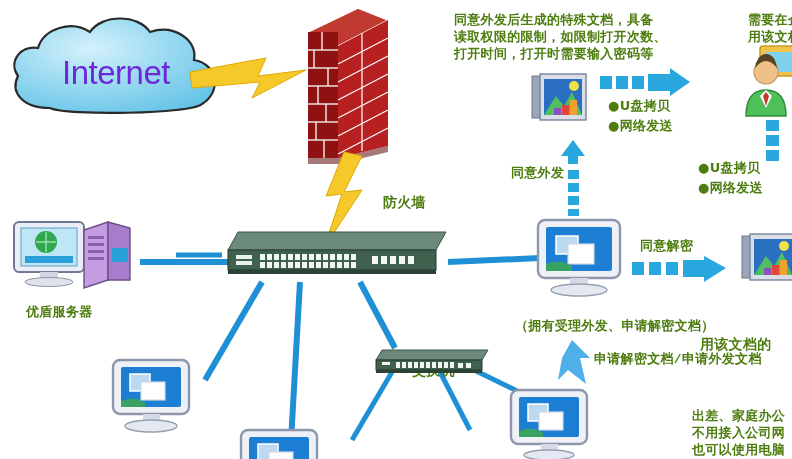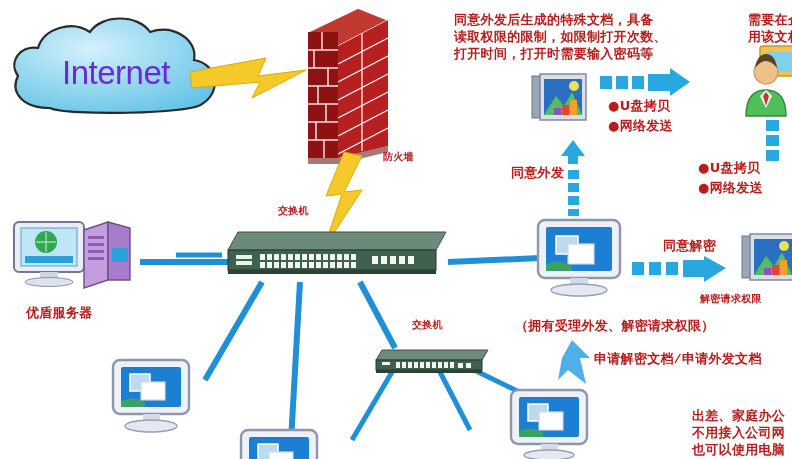--- a/index.html
+++ b/index.html
@@ -7,29 +7,29 @@
     width:792px;height:459px;
     background:#ffffff;
     font-family:"DejaVu Sans","Liberation Sans",sans-serif;
     overflow:hidden;
     position:relative;
   }
   #stage{position:absolute;left:0;top:0;width:792px;height:459px;overflow:hidden;}
   .node{position:absolute;}
   .lbl{
     position:absolute;
-    color:#b91c1c;
+    color:#4d7c0f;
     font-weight:bold;
     line-height:1.30;
     white-space:pre;
     letter-spacing:0.3px;
     -webkit-font-smoothing:none;
   }
   .lbl.cn13{font-size:13px;}
-  .lbl.cn14{font-size:10px;}
+  .lbl.cn14{font-size:14px;margin-top:43px;}
 
   
   #cloud{left:6px;top:12px;width:220px;height:120px;}
   #cloud .cloudtxt{
     position:absolute;left:0;top:42px;width:220px;text-align:center;
     font-size:33px;color:#6d28d9;font-family:"Liberation Sans",sans-serif;
     letter-spacing:-0.5px;
   }
 
   
@@ -147,21 +147,21 @@
       <polygon points="96,4 118,10 118,62 96,62" fill="#a87ccd" stroke="#6d4f86" stroke-width="1.4"></polygon>
       <g fill="#8a5eb0">
         <rect x="76" y="18" width="16" height="3"></rect>
           <rect x="76" y="25" width="16" height="3"></rect>
         <rect x="76" y="32" width="16" height="3"></rect>
           <rect x="76" y="39" width="16" height="3"></rect>
       </g>
       <rect x="100" y="30" width="16" height="14" fill="#2aa0d8"></rect>
     </svg>
   </div>
-  <div class="lbl cn13" style="left:26px;top:305px;">优盾服务器</div>
+  <div class="lbl cn13" style="left:26px;top:305px;font-family:Liberation Mono, monospace;">优盾服务器</div>
 
   <div class="lbl cn14" style="left:278px;top:204px;">交换机</div>
   <div class="node" id="switch1">
     <svg width="230" height="52" viewBox="0 0 230 52">
       <polygon points="16,4 224,4 214,22 6,22" fill="#6c8a79" stroke="#3c5548" stroke-width="1"></polygon>
       <rect x="6" y="22" width="208" height="20" fill="#41614f" stroke="#24362c" stroke-width="1"></rect>
       <polygon points="6,42 214,42 214,46 6,46" fill="#2b4335"></polygon>
       <g fill="#e8f1ec">
         <rect x="14" y="27" width="16" height="4"></rect>
         <rect x="14" y="33" width="16" height="4"></rect>
@@ -232,21 +232,21 @@
     <svg width="90" height="82" viewBox="0 0 90 82">
       <rect x="4" y="2" width="82" height="58" rx="7" fill="#eef2f8" stroke="#8d96ab" stroke-width="2.4"></rect>
       <rect x="12" y="9" width="66" height="44" rx="2" fill="#1d7fd4"></rect>
       <rect x="22" y="18" width="22" height="18" fill="#bcd9f2" stroke="#ffffff" stroke-width="1.5"></rect>
       <rect x="34" y="26" width="26" height="20" fill="#ffffff" stroke="#cfd8e6" stroke-width="1.2"></rect>
       <path d="M12 46 q14 -6 26 2 l0 5 l-26 0 z" fill="#3ea84f" opacity="0.85"></path>
       <rect x="36" y="60" width="18" height="8" fill="#d4dae6"></rect>
       <ellipse cx="45" cy="72" rx="28" ry="6" fill="#e4e9f1" stroke="#97a0b3" stroke-width="1.4"></ellipse>
     </svg>
   </div>
-  <div class="lbl cn13" style="left:515px;top:318px;">（拥有受理外发、解密请求权限）</div>
+  <div class="lbl cn13" style="left:515px;top:318px;">（拥有受理外发、申请解密文档）</div>
 
   <div class="node" style="left:530px;top:72px;">
     <svg width="58" height="52" viewBox="0 0 58 52">
       <rect x="2" y="4" width="10" height="42" fill="#9aa6b8" stroke="#6d7787" stroke-width="1"></rect>
       <rect x="10" y="2" width="46" height="46" fill="#d9dee7" stroke="#78849a" stroke-width="1.4"></rect>
       <rect x="14" y="7" width="38" height="36" fill="#2a6fc0"></rect>
       <polygon points="14,43 26,24 34,34 42,20 52,43" fill="#4fbf62"></polygon>
       <circle cx="44" cy="14" r="5" fill="#f3e14a"></circle>
       <rect x="32" y="33" width="7" height="10" fill="#e0453c"></rect>
       <rect x="40" y="28" width="7" height="15" fill="#f0a32c"></rect>
@@ -273,41 +273,41 @@
   <div class="lbl cn13" style="left:608px;top:118px;">●网络发送</div>
 
   <div class="lbl cn13" style="left:698px;top:160px;">●U盘拷贝</div>
   <div class="lbl cn13" style="left:698px;top:180px;">●网络发送</div>
   <svg class="node" style="left:760px;top:120px;" width="32" height="46">
     <rect x="6" y="0" width="13" height="11" fill="#29a8e0"></rect>
     <rect x="6" y="15" width="13" height="11" fill="#29a8e0"></rect>
     <rect x="6" y="30" width="13" height="11" fill="#29a8e0"></rect>
   </svg>
 
-  <div class="lbl cn13" style="left:663px;top:238px;">同意解密</div>
+  <div class="lbl cn13" style="left:640px;top:238px;">同意解密</div>
   <svg class="node" style="left:632px;top:256px;" width="96" height="26">
     <rect x="0" y="6" width="12" height="13" fill="#29a8e0"></rect>
     <rect x="17" y="6" width="12" height="13" fill="#29a8e0"></rect>
     <rect x="34" y="6" width="12" height="13" fill="#29a8e0"></rect>
     <polygon points="51,4 51,21 72,21 72,26 94,12 72,0 72,4" fill="#29a8e0"></polygon>
   </svg>
 
   <div class="node" style="left:740px;top:232px;">
     <svg width="58" height="52" viewBox="0 0 58 52">
       <rect x="2" y="4" width="10" height="42" fill="#9aa6b8" stroke="#6d7787" stroke-width="1"></rect>
       <rect x="10" y="2" width="46" height="46" fill="#d9dee7" stroke="#78849a" stroke-width="1.4"></rect>
       <rect x="14" y="7" width="38" height="36" fill="#2a6fc0"></rect>
       <polygon points="14,43 26,24 34,34 42,20 52,43" fill="#4fbf62"></polygon>
       <circle cx="44" cy="14" r="5" fill="#f3e14a"></circle>
       <rect x="32" y="33" width="7" height="10" fill="#e0453c"></rect>
       <rect x="40" y="28" width="7" height="15" fill="#f0a32c"></rect>
       <rect x="24" y="36" width="7" height="7" fill="#8e4fc0"></rect>
     </svg>
   </div>
-  <div class="lbl cn14" style="left:700px;top:292px;">解密请求权限</div>
+  <div class="lbl cn14" style="left:700px;top:292px;">用该文档的</div>
 
   <div class="node" style="left:742px;top:46px;">
     <svg width="60" height="70" viewBox="0 0 60 70">
       <rect x="18" y="0" width="40" height="30" rx="3" fill="#f2c34a" stroke="#c79a28" stroke-width="1.5"></rect>
       <rect x="24" y="6" width="28" height="20" fill="#7fd0ea"></rect>
       <circle cx="24" cy="26" r="12" fill="#f0c089" stroke="#c79a68" stroke-width="1.2"></circle>
       <path d="M13 22 q11 -14 22 0 q-2 -14 -11 -14 q-9 0 -11 14 z" fill="#5a4327"></path>
       <path d="M4 70 q0 -26 20 -26 q20 0 20 26 z" fill="#4fbf5a" stroke="#2e8a38" stroke-width="1.4"></path>
       <polygon points="24,44 18,50 24,62 30,50" fill="#ffffff"></polygon>
       <polygon points="24,46 21,50 24,60 27,50" fill="#c0392b"></polygon>

